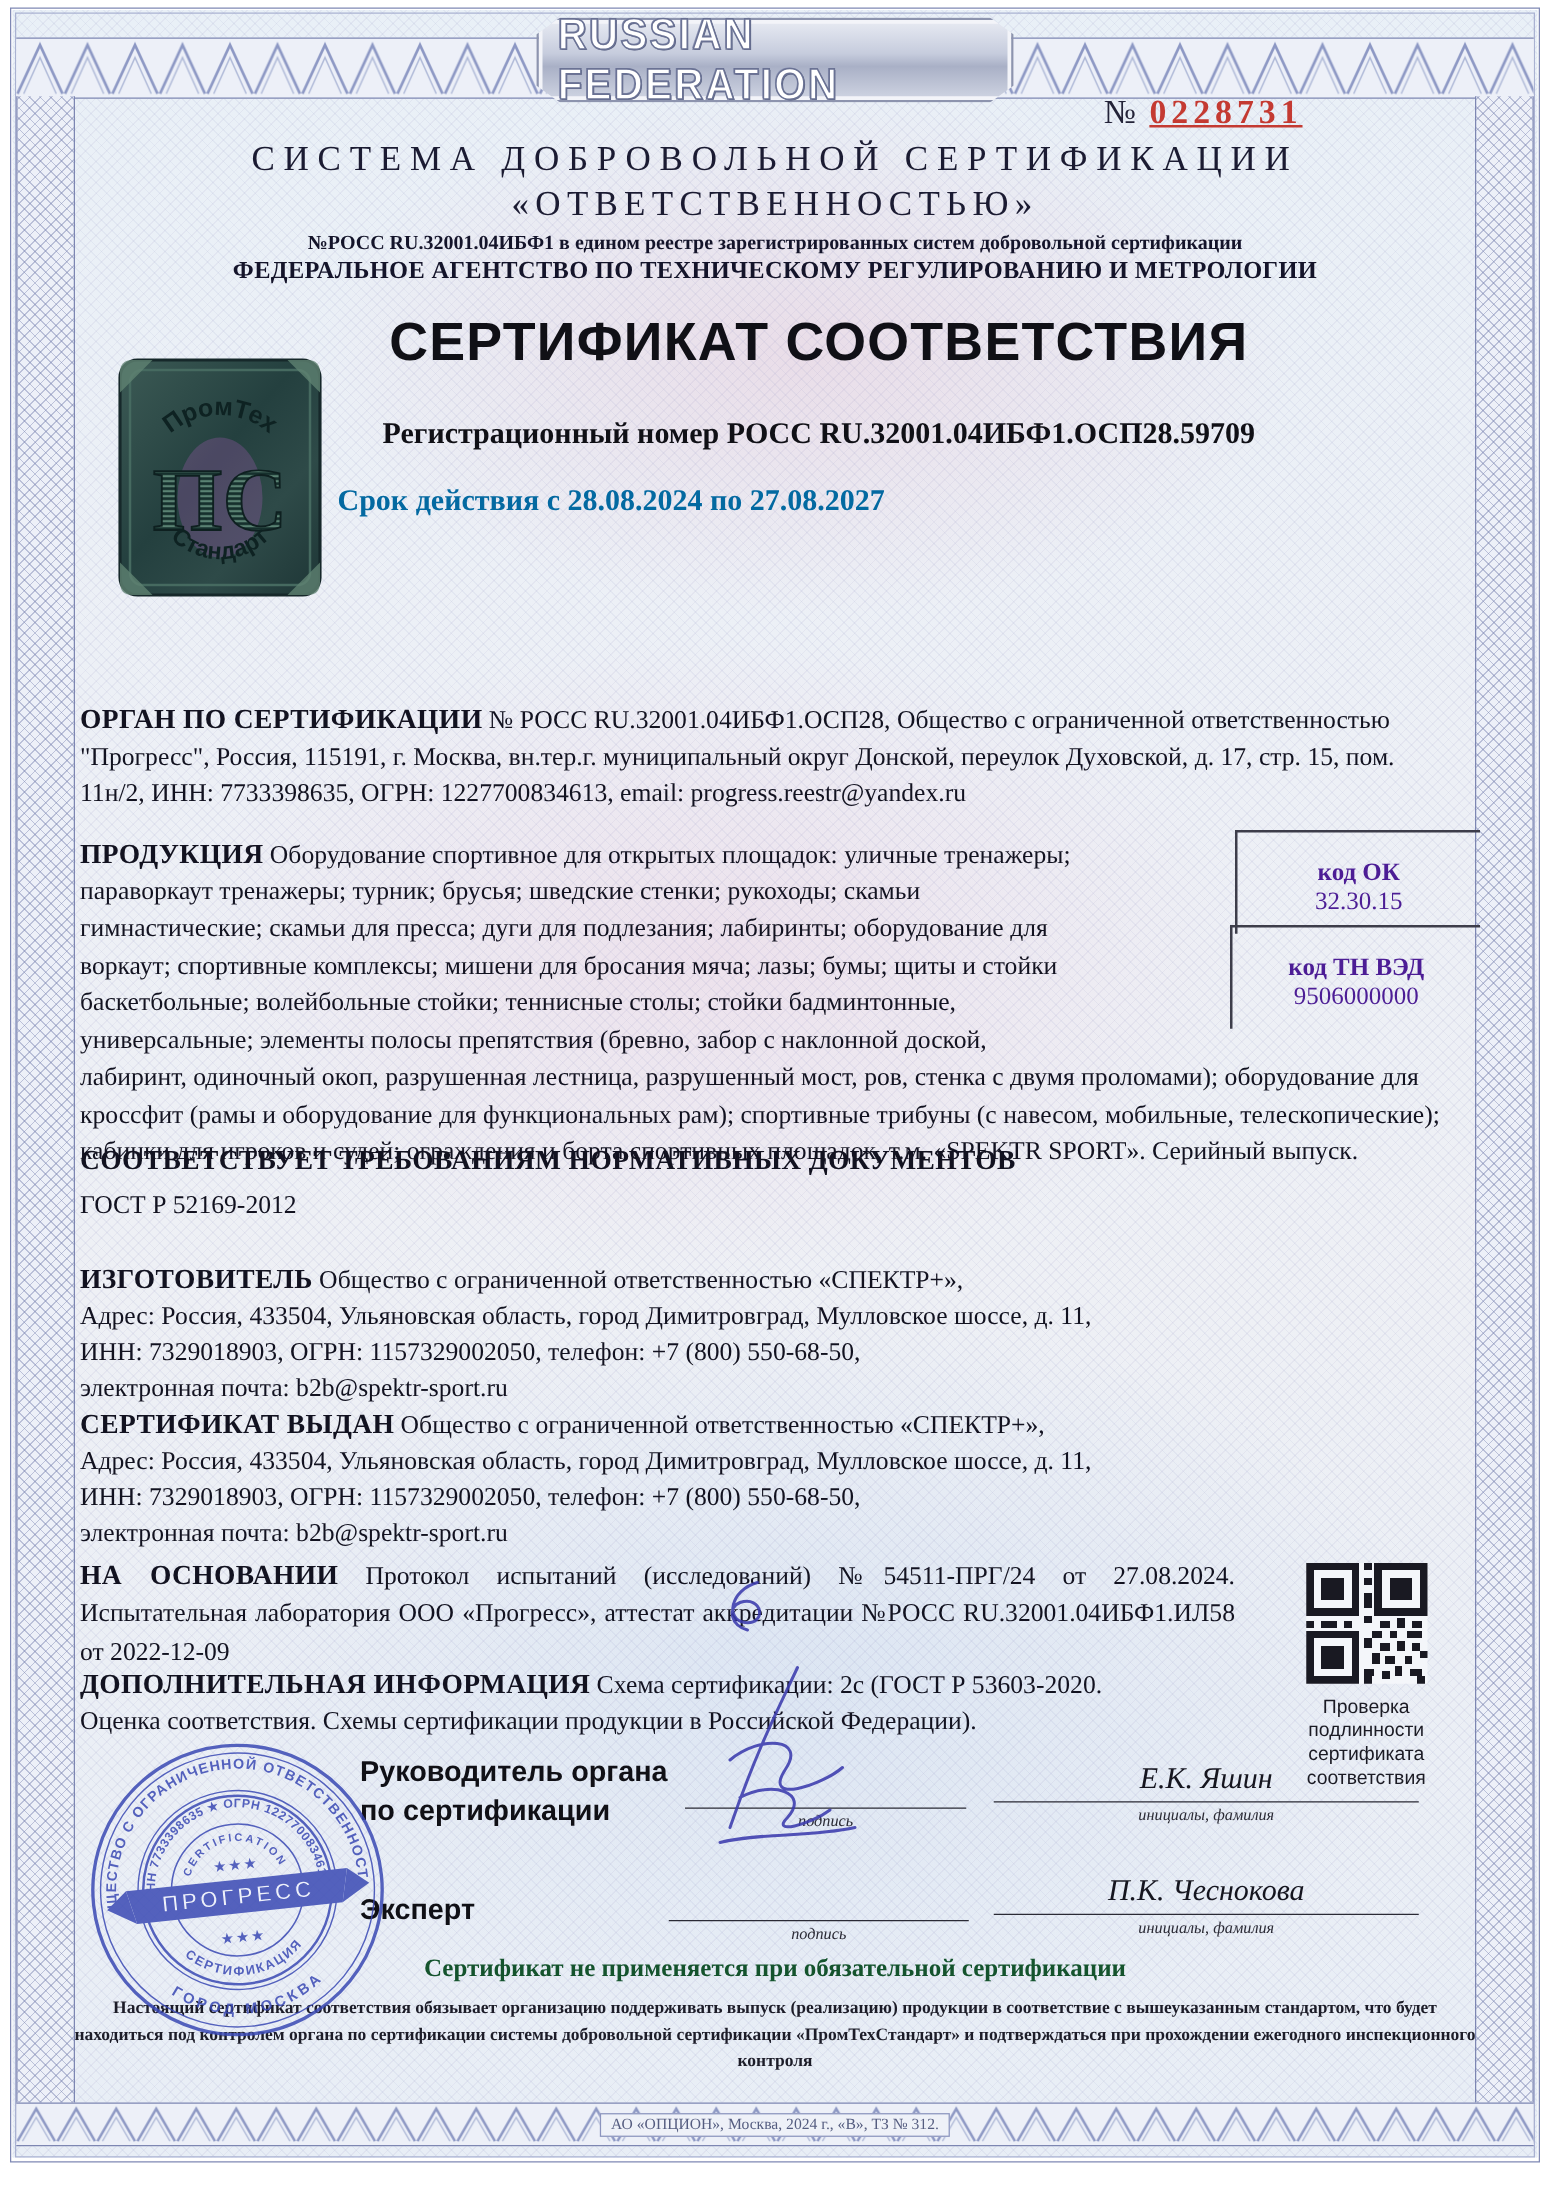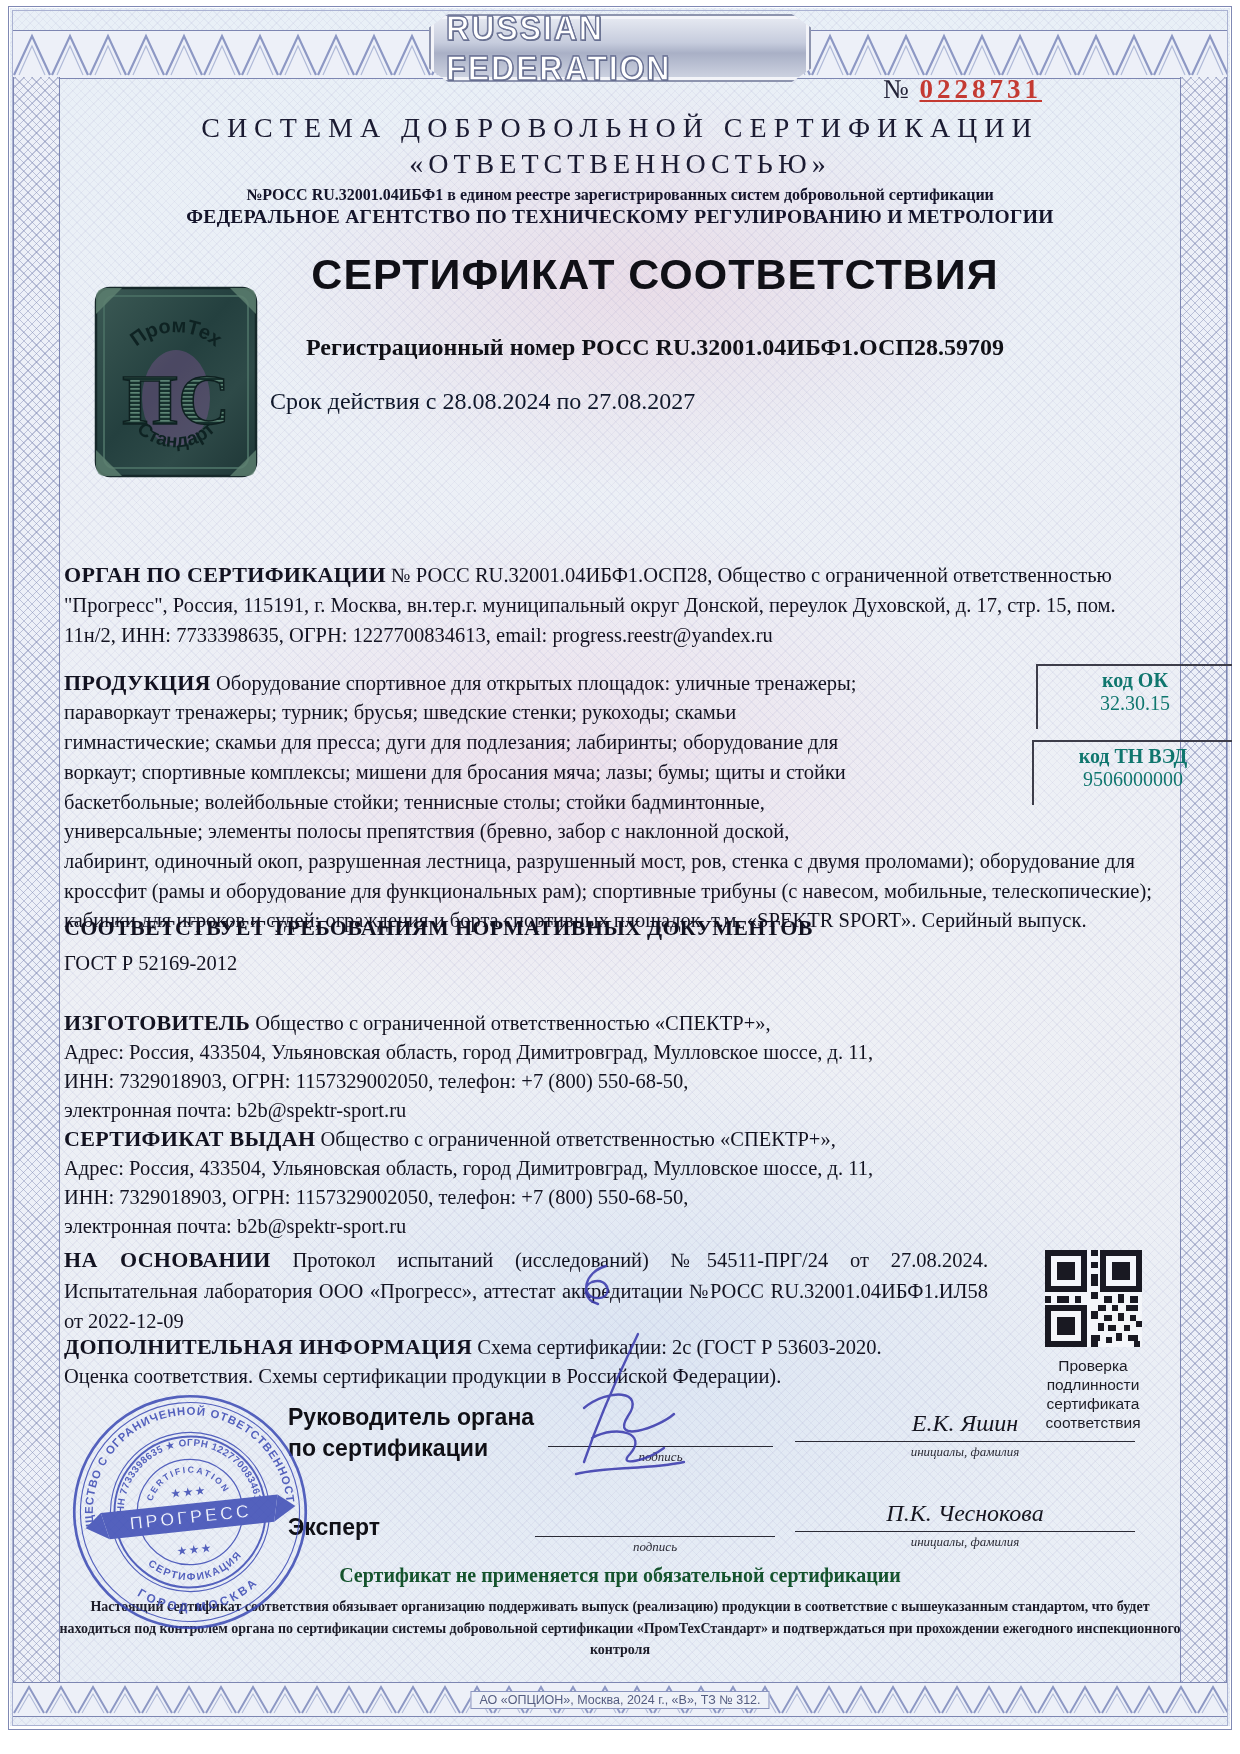--- a/index.html
+++ b/index.html
@@ -43,31 +43,31 @@
   .cert-no .nl{color:#232338;} .cert-no .nv{color:#c43a32;letter-spacing:4px;font-weight:600;text-decoration:underline;}
 
   .h-sys1{position:absolute;left:0;right:0;top:112px;text-align:center;font-size:28px;letter-spacing:7px;color:#1b1b32;}
   .h-sys2{position:absolute;left:0;right:0;top:148px;text-align:center;font-size:28px;letter-spacing:5px;color:#1b1b32;}
   .h-reg{position:absolute;left:0;right:0;top:186px;text-align:center;font-size:16px;font-weight:700;color:#14142a;}
   .h-agency{position:absolute;left:0;right:0;top:206px;text-align:center;font-size:19.5px;font-weight:700;color:#14142a;letter-spacing:.3px;}
 
   .doc-title{position:absolute;left:120px;right:50px;top:250px;text-align:center;
       font-family:"Liberation Sans",sans-serif;font-weight:700;font-size:43px;letter-spacing:1px;color:#101016;}
   .reg-line{position:absolute;left:120px;right:50px;top:334px;text-align:center;font-weight:700;font-size:24px;color:#101016;}
-  .validity{position:absolute;left:270px;top:388px;font-weight:400;font-size:24px;color:#0f172a;}
+  .validity{position:absolute;left:270px;top:388px;font-weight:700;font-size:24px;color:#0369a1;}
 
   .holo{position:absolute;left:94px;top:286px;z-index:4;}
 
   .sec{position:absolute;left:64px;right:100px;font-size:20.5px;line-height:1.45;color:#121220;}
   .sec b{font-size:22px;letter-spacing:.3px;}
   .sec-organ{top:522px;margin-top:37px;}
   .sec-production{top:646px;right:58px;}
   .codes-float{float:right;width:308px;height:152px;margin:12px 0 8px 16px;}
-  .code-box{position:absolute;text-align:center;font-size:20px;color:#0f766e;padding-top:3px;
-      border-top:2px solid #3d3d4a;border-left:2px solid #3d3d4a;z-index:4;margin-left:48px;}
+  .code-box{position:absolute;text-align:center;font-size:20px;color:#4c1d95;padding-top:21px;
+      border-top:2px solid #3d3d4a;border-left:2px solid #3d3d4a;z-index:4;}
   .code-box b{font-size:20px;}
   .box-ok{left:988px;top:664px;width:194px;height:60px;}
   .box-tnved{left:984px;top:740px;width:198px;height:60px;}
   .sec-conformity{top:891px;} .sec-conformity .t2{display:block;font-size:20.5px;margin-top:6px;}
   .sec-manufacturer{top:986px;line-height:1.42;}
   .sec-issued{top:1102px;line-height:1.42;}
   .sec-basis{top:1222px;right:252px;text-align:justify;line-height:1.5;}
   .sec-additional{top:1310px;right:292px;line-height:1.45;}
 
   .qr-block{position:absolute;left:1008px;top:1250px;width:170px;text-align:center;z-index:4;}
@@ -82,21 +82,21 @@
   .sig-small{font-size:13px;color:#2a2a35;margin-top:2px;}
   .cell-s1{left:548px;top:1414px;width:225px;} .cell-n1{left:795px;top:1410px;width:340px;}
   .cell-s2{left:535px;top:1504px;width:240px;} .cell-n2{left:795px;top:1500px;width:340px;}
   .sig-ink{position:absolute;left:488px;top:1248px;z-index:6;}
   .stamp{position:absolute;left:66px;top:1388px;width:248px;height:248px;z-index:6;opacity:.85;}
 
   .no-mandatory{position:absolute;left:64px;right:64px;top:1564px;text-align:center;font-weight:700;font-size:20px;color:#14532d;}
   .fine-print{position:absolute;left:56px;right:56px;top:1596px;text-align:center;font-weight:700;font-size:14px;line-height:1.55;color:#1c1c28;}
   .print-box{position:absolute;left:50%;top:50%;transform:translate(-50%,-50%);
       background:#eef1f8;border:1px solid #8b94be;padding:1px 8px;white-space:nowrap;
-      font-family:Liberation Sans, sans-serif;font-size:12.5px;color:#555d80;z-index:3;}
+      font-family:Liberation Serif, serif;font-size:12.5px;color:#555d80;z-index:3;}
 </style>
 </head>
 <body>
 
 <div class="page">
   <div class="bg"></div>
   <div class="frame1"></div>
   <div class="frame2"></div>
 
   <div class="band-top">

